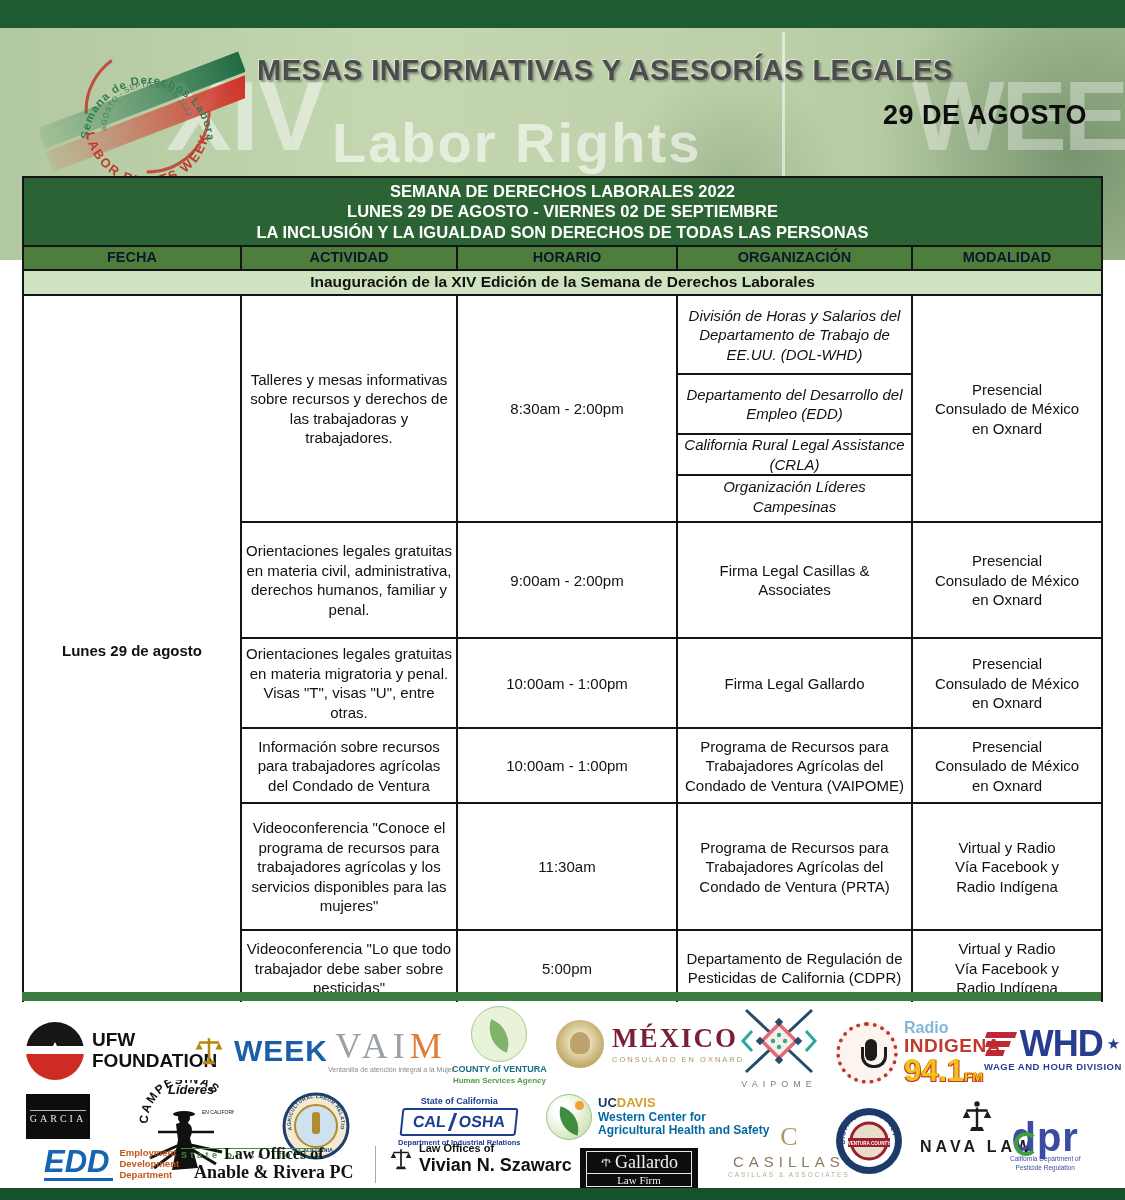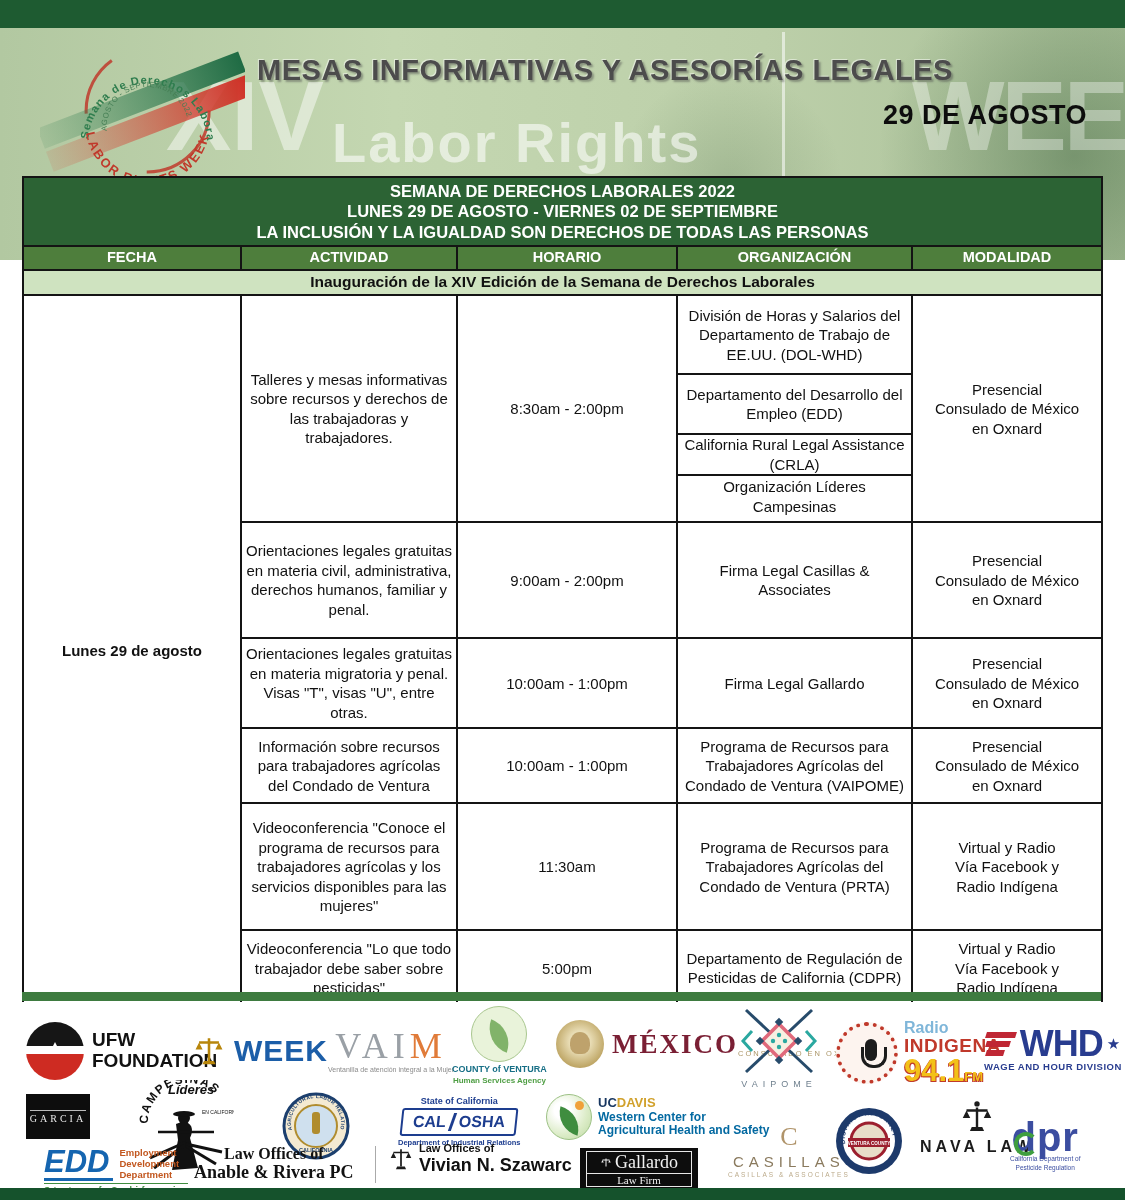--- a/index.html
+++ b/index.html
@@ -33,24 +33,24 @@
 
   .stamp { position:absolute; left:40px; top:42px; width:205px; height:140px; }
 
   
   .tablewrap { position:absolute; left:22px; top:176px; width:1079px; }
   table.sched { width:1079px; border-collapse:collapse; table-layout:fixed; }
   table.sched td, table.sched th { border:2px solid #141414; text-align:center; vertical-align:middle;
             font-size:15px; line-height:1.3; color:#111; padding:1px 4px; background:#fff; }
   tr.banner-row td { background:#2c6334; color:#fff; font-weight:700; font-size:16.5px; line-height:1.24;
             height:62px; padding:3px 0; }
-  tr.cols-row th { background:#4e7e3c; color:#ffffff; font-weight:700; font-size:14.5px; height:20px; padding:1px 0 2px;margin-left:33px; }
+  tr.cols-row th { background:#4e7e3c; color:#0f172a; font-weight:700; font-size:14.5px; height:20px; padding:1px 0 2px;margin-left:33px; }
   tr.section-row td { background:#cfe3c0; font-weight:700; font-size:15.5px; height:22px; padding:1px 0 2px; }
   td.fecha-cell { font-weight:800; font-size:18px; }
-  td.org-cell.multi { padding:0; vertical-align:top; }
+  td.org-cell.multi { padding:0; vertical-align:top;font-style:italic; }
   .org-sub { display:flex; align-items:center; justify-content:center; padding:1px 3px;
              border-bottom:2px solid #141414; line-height:1.3; }
   .org-sub:last-child { border-bottom:none; }
   .os1{height:79px;} .os2{height:60px;} .os3{height:41px;} .os4{height:41px;}
   .mod-line { display:block; }
   tr.r1{height:227px;} tr.r2{height:116px;} tr.r3{height:90px;} tr.r4{height:75px;}
   tr.r5{height:127px;} tr.r6{height:76px;}
 
   .divider { position:absolute; left:22px; top:992px; width:1079px; height:9px; background:#3e7b40; }
 
@@ -79,21 +79,21 @@
   .vc-circle { width:56px; height:56px; border-radius:50%; background:#e9f3da; border:1px solid #a9c78f; position:relative; }
   .vc-circle::after { content:''; position:absolute; left:14px; top:16px; width:26px; height:26px;
        background:#66a34e; border-radius:0 100% 0 100%; transform:rotate(20deg); opacity:.8; }
   .vc-l1 { font-size:9px; font-weight:800; color:#176f86; }
   .vc-l2 { font-size:8px; font-weight:700; color:#4f9e44; }
 
   .mx-seal { width:48px; height:48px; border-radius:50%; flex:none;
        background:radial-gradient(circle at 50% 45%, #e8dcb4 30%, #c0a868 70%, #a98f52); position:relative; }
   .mx-seal::after { content:''; position:absolute; left:14px; top:12px; width:20px; height:22px;
        background:#b3945a; border-radius:50% 50% 40% 40%; opacity:.8; }
-  .mx-text { display:flex; flex-direction:row;align-items:flex-end; }
+  .mx-text { display:flex; flex-direction:column; }
   .mx-word { font-family:"Liberation Serif", serif; font-weight:700; font-size:27px; color:#7a1f34; letter-spacing:2px; line-height:1; }
   .mx-cap { font-size:7.5px; color:#ab9566; letter-spacing:2px; margin-top:3px; }
 
   .vaipome { flex-direction:column; gap:1px; align-items:center; }
   .vaipome-cap { font-size:9px; letter-spacing:5px; color:#6e7f8d; }
 
   .radio { gap:6px; }
   .mic { width:62px; height:62px; border-radius:50%; border:4px dotted #c0392b; background:#fdf4ef; position:relative; flex:none; }
   .mic::before { content:''; position:absolute; left:25px; top:13px; width:12px; height:22px; background:#1c1c1c; border-radius:6px; }
   .mic::after  { content:''; position:absolute; left:21px; top:21px; width:20px; height:18px;
@@ -144,21 +144,21 @@
 
   .nava { flex-direction:column; align-items:center; gap:2px; }
   .nava-word { font-size:16px; font-weight:700; letter-spacing:4px; color:#1c1c1c; }
 
   .dpr { flex-direction:column; align-items:center; gap:1px; }
   .dpr-word { font-weight:800; font-size:40px; line-height:.85; color:#3b4da0; letter-spacing:1px; position:relative; }
   .dpr-word::before { content:''; position:absolute; left:2px; top:12px; width:16px; height:16px;
        border:4px solid #3f9e3f; border-radius:50%; border-right-color:transparent; }
   .dpr-cap { font-size:6.5px; color:#3b4da0; text-align:center; line-height:1.25; }
 
-  .edd { flex-direction:column; align-items:flex-start; gap:2px; }
+  .edd { flex-direction:row; align-items:flex-start; gap:2px; }
   .edd-main { display:flex; align-items:center; gap:6px; }
   .edd-word { font-style:italic; font-weight:800; font-size:31px; color:#1565b0; line-height:.9;
               border-bottom:3px solid #1565b0; padding:0 4px 2px 0; }
   .edd-right { display:flex; flex-direction:column; font-size:9.5px; font-weight:800; color:#c2571f; line-height:1.15; }
   .edd-state { font-size:9px; font-weight:700; color:#3f8d3f; letter-spacing:3.5px; border-top:1px solid #3f8d3f; padding-top:1px; width:100%; text-align:center; }
 
   .anable { flex-direction:column; align-items:center; gap:0; border-right:1px solid #aaa; padding-right:22px; }
   .an-1 { font-family:"Liberation Serif", serif; font-weight:700; font-size:16px; color:#111; line-height:1.05; }
   .an-2 { font-family:"Liberation Serif", serif; font-weight:700; font-size:18px; color:#111; line-height:1.1; }
 

